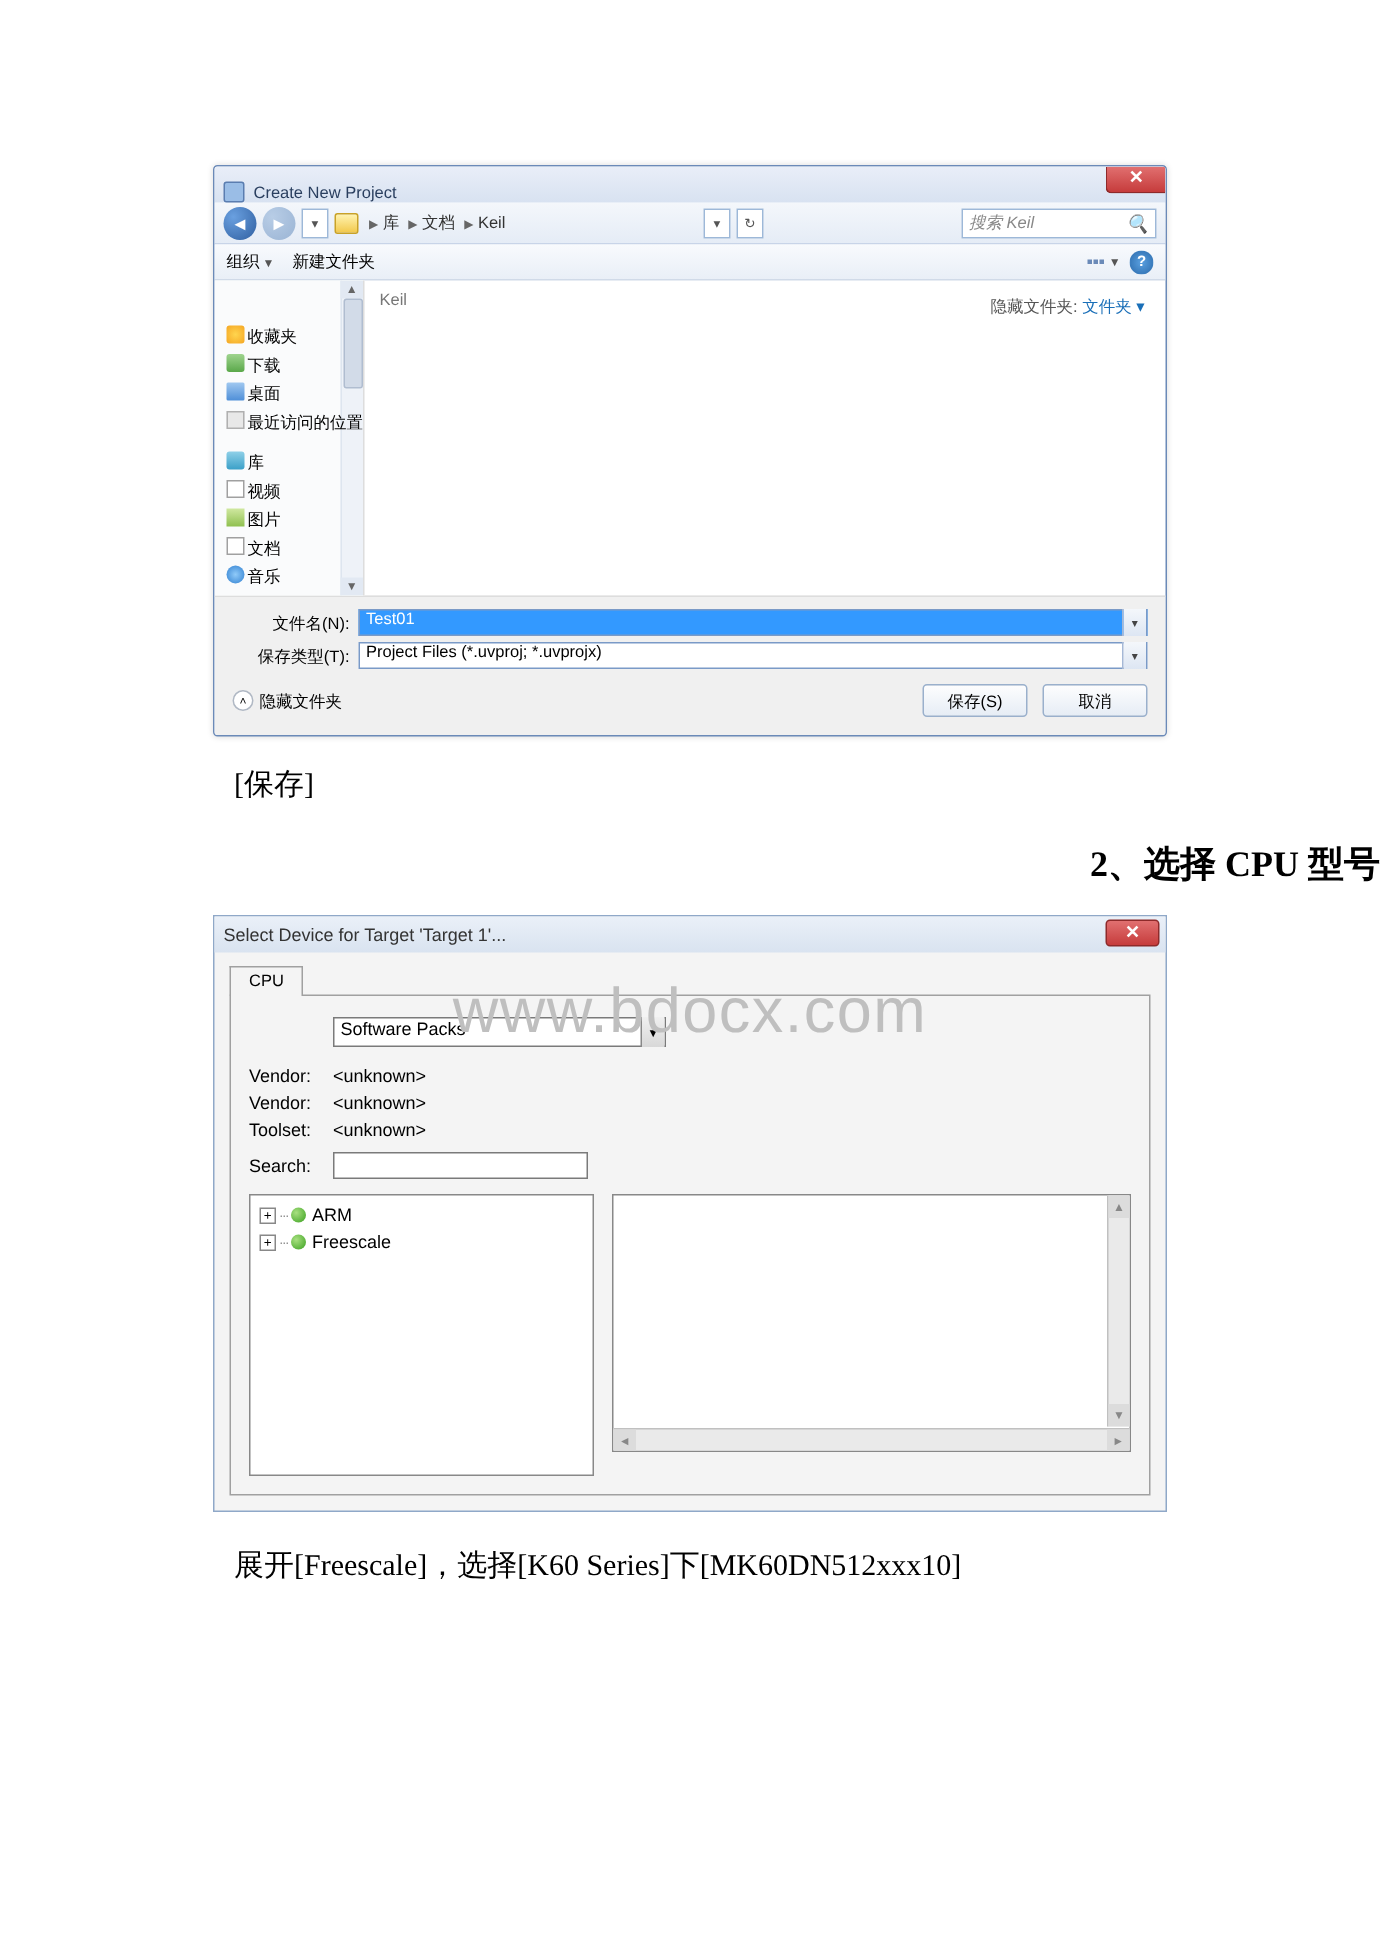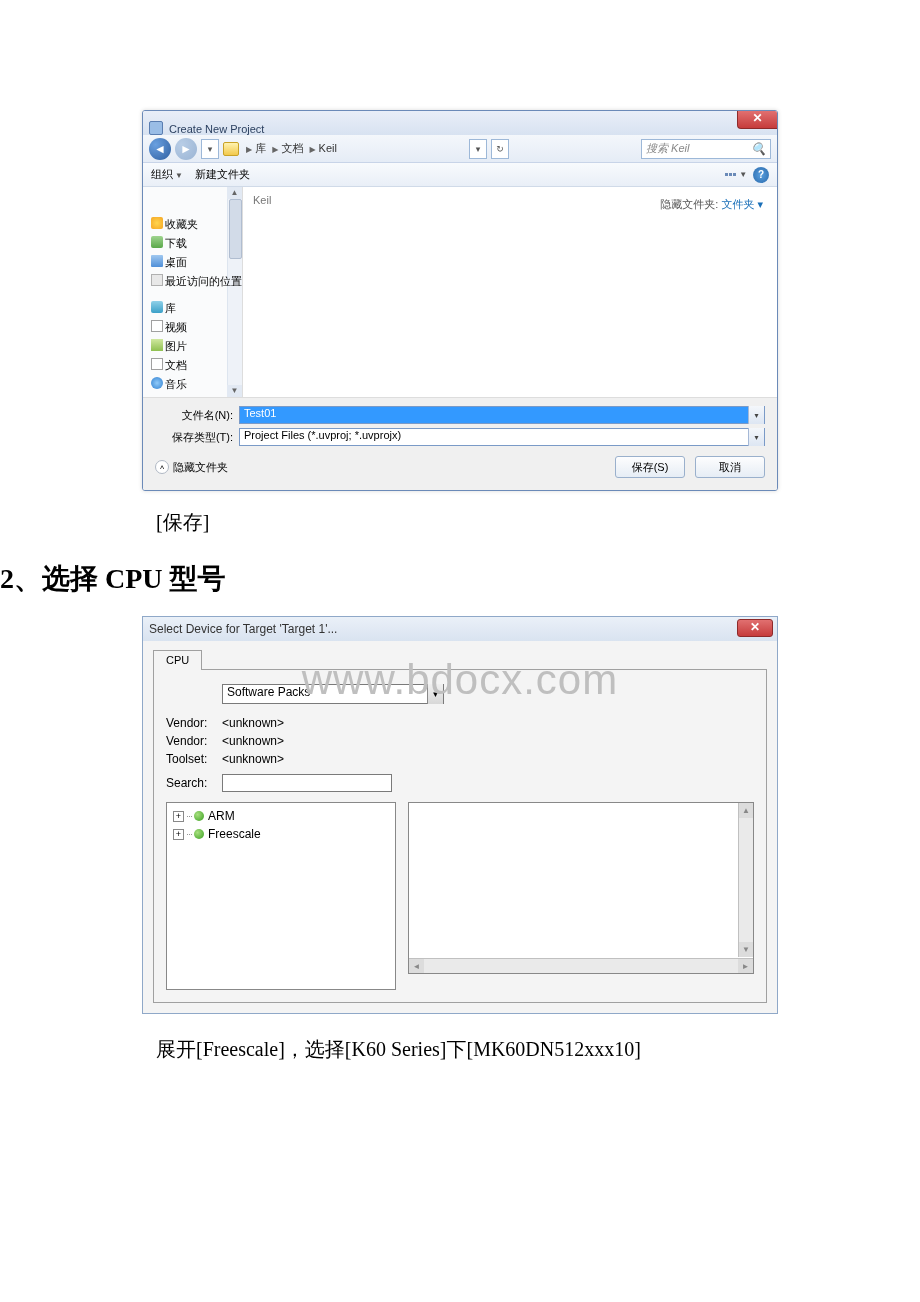--- a/index.html
+++ b/index.html
@@ -56,21 +56,21 @@
   .frow .field { flex: 1; height: 18px; border: 1px solid #7a9ac7; background: #fff; padding: 0 4px; font-size: 11px; display: flex; align-items: flex-start; position: relative; }
   .frow .field.sel { background: #3399ff; color: #fff; }
   .frow .drop { position: absolute; right: 0; top: -1px; bottom: -1px; width: 16px; border-left: 1px solid #a5b8d6; background: linear-gradient(#f4f7fb,#dde6f3); font-size: 8px; display: flex; align-items: center; justify-content: center; color: #444; }
   .btnrow { display: flex; align-items: center; margin-top: 10px; }
   .btnrow .hide { display: flex; align-items: center; gap: 4px; font-size: 11px; }
   .btnrow .hide .chev { width: 14px; height: 14px; border: 1px solid #b0b8c4; border-radius: 50%; display: flex; align-items: center; justify-content: center; font-size: 8px; background: #fff; }
   .wbtn { width: 70px; height: 22px; border: 1px solid #9ab0cc; background: linear-gradient(#fdfdfe,#e6edf5); font-size: 11px; display: flex; align-items: center; justify-content: center; margin-left: 10px; border-radius: 3px; }
 
   .doctext { font-family: "Songti SC","宋体","SimSun",serif; font-size: 20px; margin: 18px 0 12px 156px; }
   .doctext2 { font-family: "Songti SC","宋体","SimSun",serif; font-size: 20px; margin: 22px 11px 40px 156px; }
-  .h2 { text-align: left; font-weight: bold; font-family: "Songti SC","宋体","SimSun",serif; font-size: 28px; margin: 24px 0 18px 0; }
+  .h2 { text-align: right; font-weight: bold; font-family: "Songti SC","宋体","SimSun",serif; font-size: 24px; margin: 24px 0 18px 0; }
 
   
   .dlg2-wrap { margin: 0 auto; width: 636px; position: relative; }
   .watermark { position: absolute; left: 50%; top: 40px; transform: translateX(-50%); font-size: 42px; color: #bfbfbf; font-family: Arial, sans-serif; letter-spacing: 1px; pointer-events: none; z-index: 5; font-weight: 500; }
   .xp { border: 1px solid #8fa8c8; background: #f4f4f4; font-size: 11px; }
   .xp .titlebar2 { height: 24px; background: linear-gradient(#eaf0f8,#d9e3f0); display: flex; align-items: center; padding: 0 6px; position: relative; }
   .xp .titlebar2 .t { font-size: 12px; color: #333; }
   .xp .close2 { position: absolute; right: 4px; top: 2px; width: 36px; height: 18px; background: linear-gradient(#e17070,#c63c3c); border: 1px solid #8e2a2a; color: #fff; font-size: 12px; line-height: 15px; text-align: center; font-weight: bold; border-radius: 3px; }
   .tabstrip { margin: 8px 0 0 10px; height: 20px; }
   .tab { display: inline-block; height: 20px; padding: 0 12px; border: 1px solid #a0a0a0; border-bottom: none; background: #f4f4f4; font-size: 11px; line-height: 19px; position: relative; top: 1px; }

